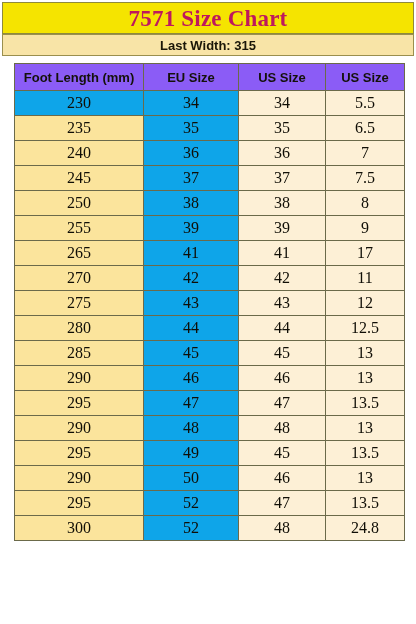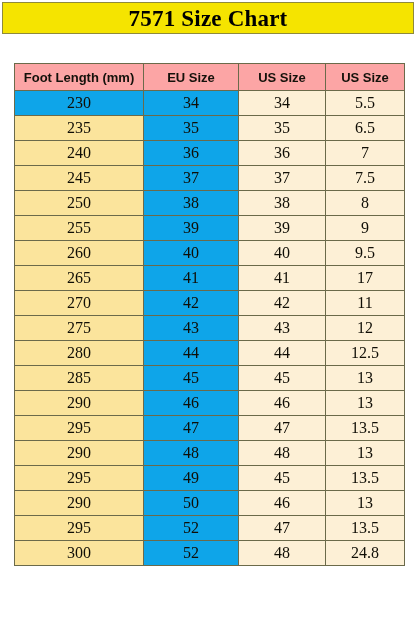--- a/index.html
+++ b/index.html
@@ -29,21 +29,21 @@
     background: #f5e400;
     border: 1px solid #8e8a3c;
     display: flex;
     align-items: center;
     justify-content: center;
   }
   .title-text {
     font-family: "Liberation Serif", serif;
     font-weight: bold;
     font-size: 23px;
-    color: #000000;
+    color: #be185d;
     letter-spacing: 0.2px;
     line-height: 1;
   }
 
   
   .subtitle-bar {
     position: absolute;
     left: 2px;
     top: 34px;
     width: 412px;
@@ -80,21 +80,21 @@
   .size-table th,
   .size-table td {
     border: 1px solid #6b6a4a;
     text-align: center;
     vertical-align: middle;
     line-height: 1;
   }
 
   .size-table thead th {
     height: 27px;
-    background: #fca5a5;
+    background: #8b5cf6;
     font-family: "Liberation Sans", sans-serif;
     font-weight: bold;
     font-size: 13px;
     color: #14110a;
     padding: 0 2px;
   }
 
   .size-table tbody td {
     height: 25px;
     font-family: "Liberation Serif", serif;
@@ -111,20 +111,23 @@
 </style>
 </head>
 <body>
 
 <div id="sheet">
 
   <div class="title-bar">
     <span class="title-text">7571 Size Chart</span>
   </div>
 
+  <div class="subtitle-bar">
+    <span class="subtitle-text">Last Width: 315</span>
+  </div>
 
   <table class="size-table">
     <colgroup>
       <col class="c-foot">
       <col class="c-eu">
       <col class="c-us1">
       <col class="c-us2">
     </colgroup>
     <thead>
       <tr>
@@ -165,26 +168,20 @@
           <td class="bg-cream">38</td>
           <td class="bg-cream">8</td>
         </tr>
         <tr>
           <td class="bg-yellow">255</td>
           <td class="bg-green">39</td>
           <td class="bg-cream">39</td>
           <td class="bg-cream">9</td>
         </tr>
         <tr>
-          <td class="bg-yellow">260</td>
-          <td class="bg-green">40</td>
-          <td class="bg-cream">40</td>
-          <td class="bg-cream">9.5</td>
-        </tr>
-        <tr>
           <td class="bg-yellow">265</td>
           <td class="bg-green">41</td>
           <td class="bg-cream">41</td>
           <td class="bg-cream">17</td>
         </tr>
         <tr>
           <td class="bg-yellow">270</td>
           <td class="bg-green">42</td>
           <td class="bg-cream">42</td>
           <td class="bg-cream">11</td>

